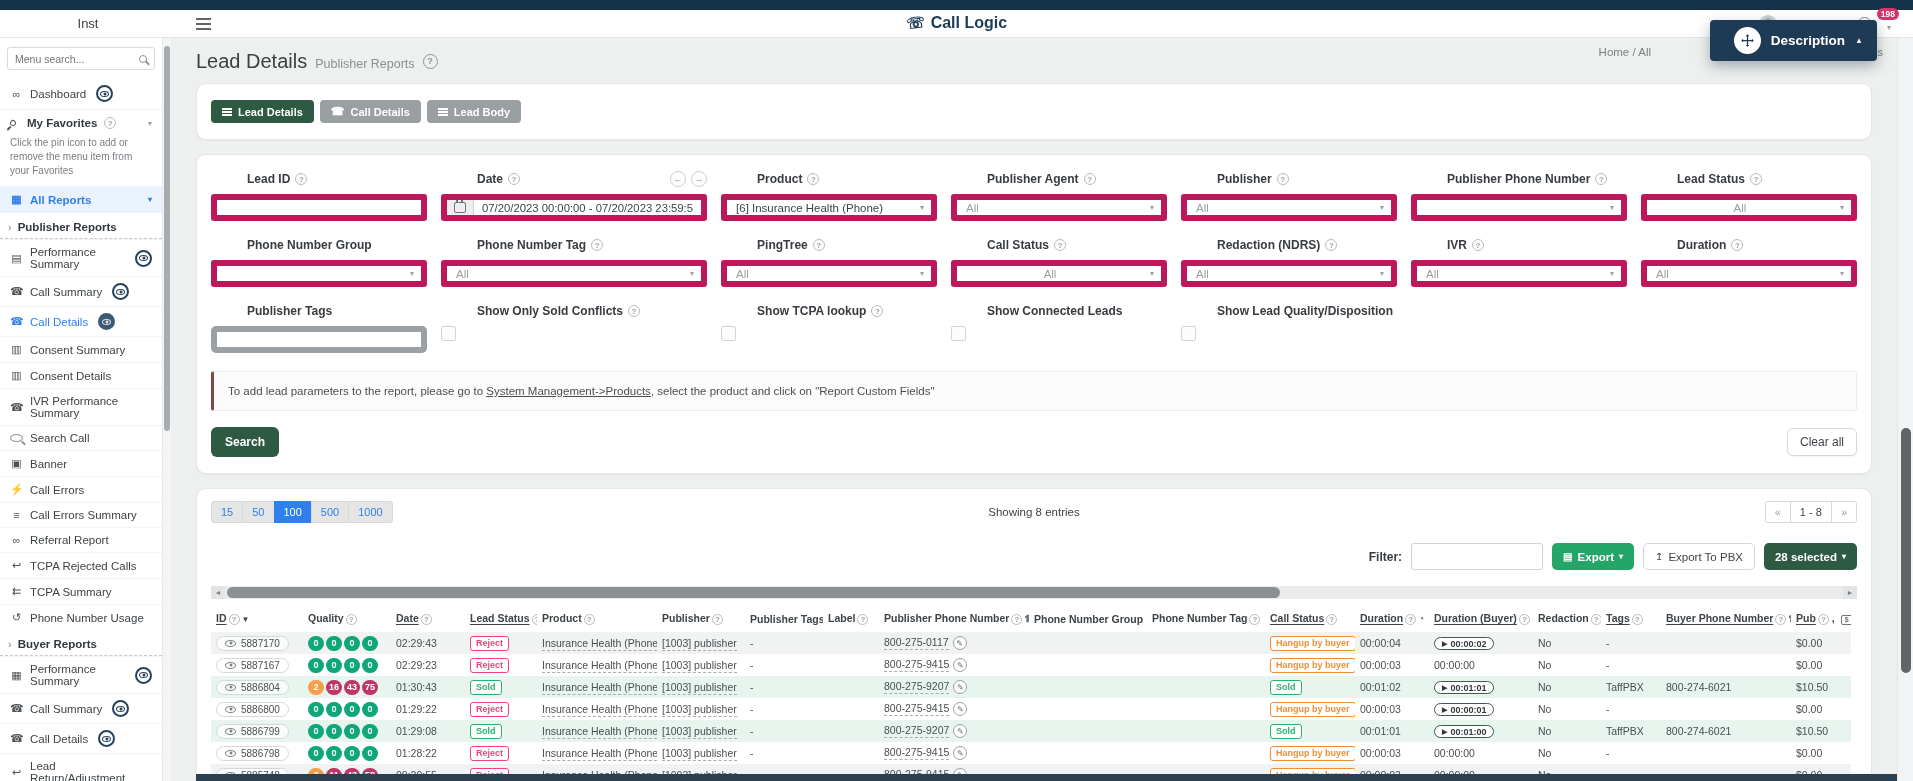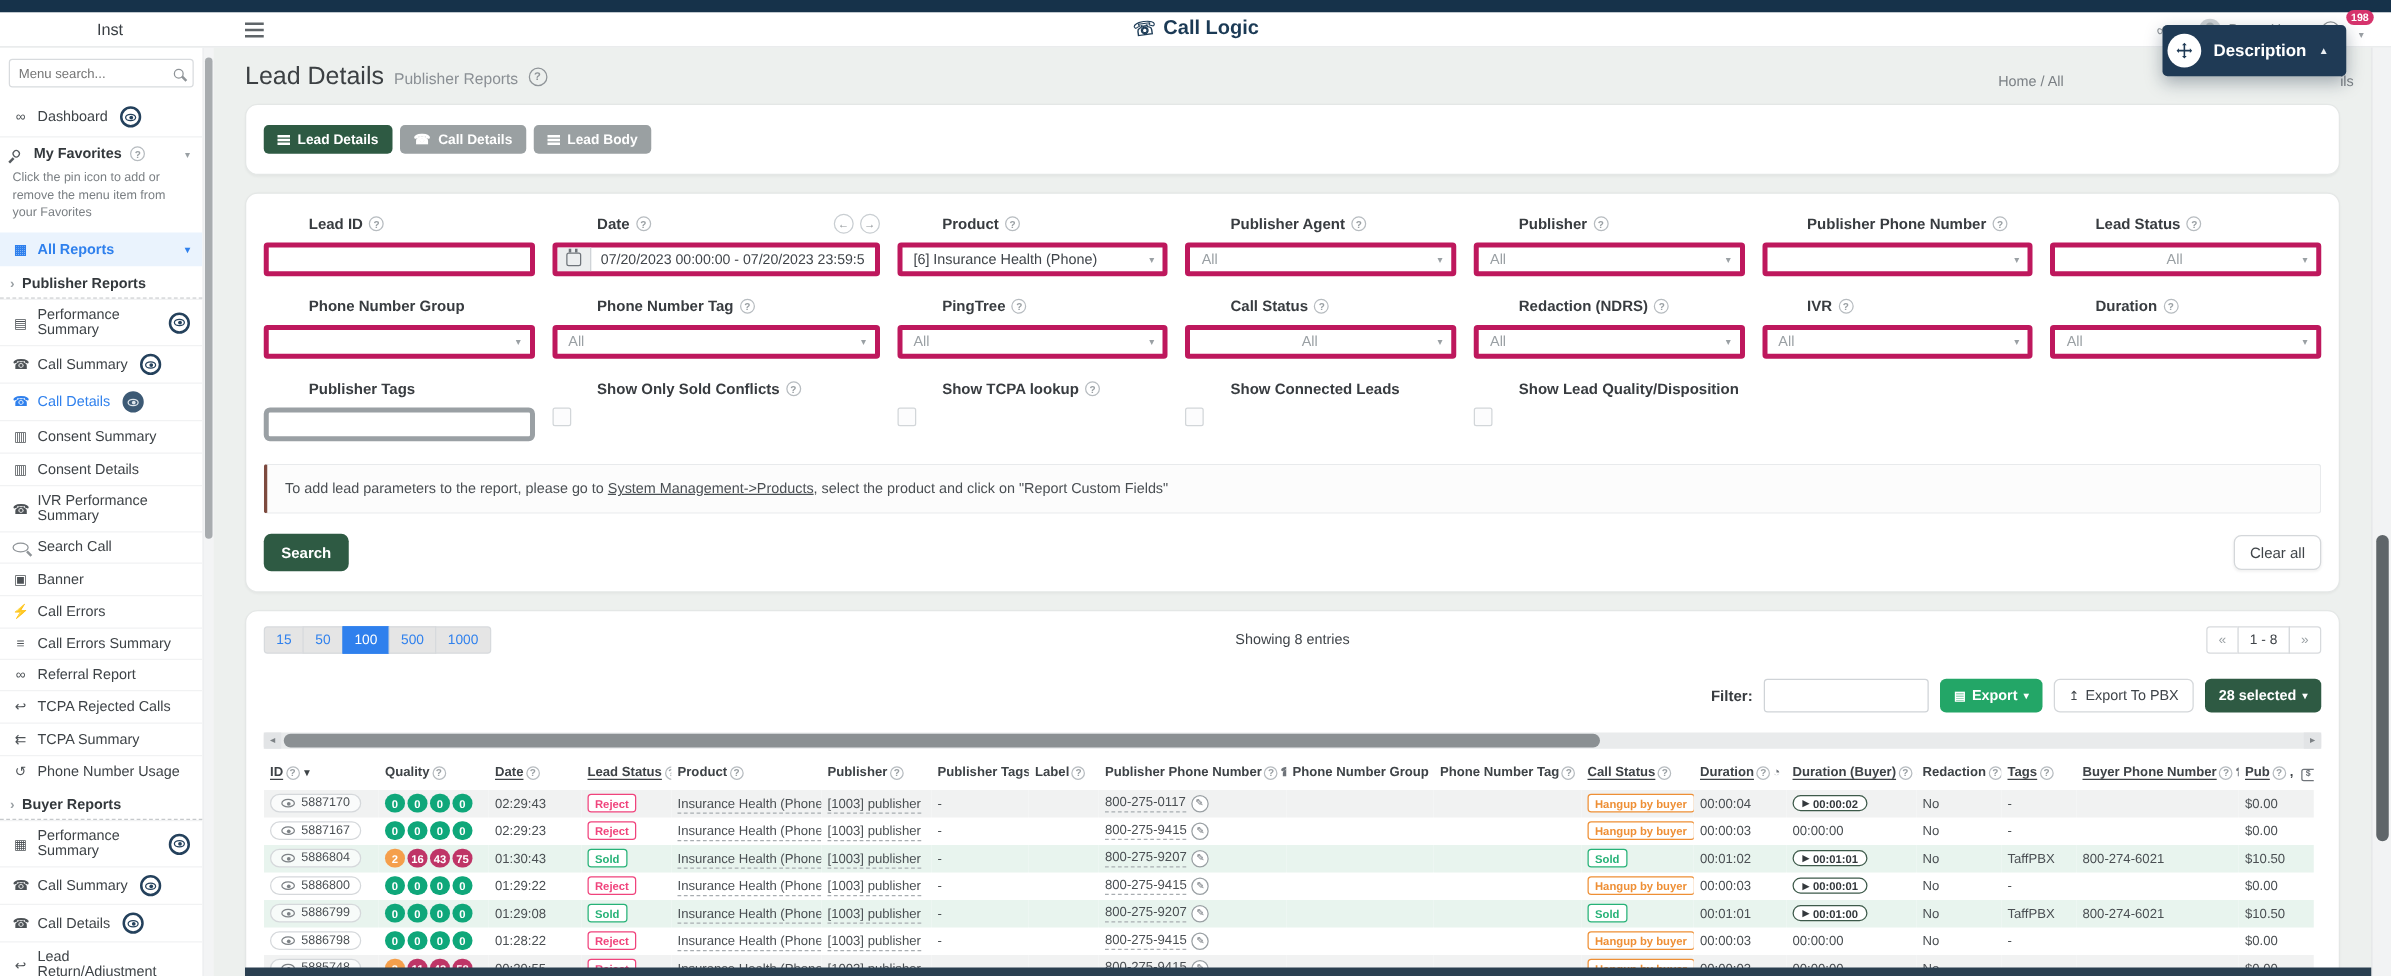--- a/index.html
+++ b/index.html
@@ -19,21 +19,21 @@
   .mini-caret { color:#9aa0a4; font-size:8px; }
   .userbox { display:flex; align-items:center; gap:6px; font-size:11.5px; color:#8f9498; }
   .avatar { width:18px; height:18px; border-radius:50%; background:#cfd3d6; position:relative; overflow:hidden; }
   .avatar::before { content:""; position:absolute; left:50%; top:3px; transform:translateX(-50%); width:7px; height:7px; border-radius:50%; background:#a9afb3; }
   .avatar::after { content:""; position:absolute; left:50%; bottom:-1px; transform:translateX(-50%); width:13px; height:8px; border-radius:7px 7px 0 0; background:#a9afb3; }
   .helpwrap { position:relative; display:flex; align-items:flex-end; gap:15px; }
   .qmark { width:15px; height:15px; border:1.5px solid #8f9498; border-radius:50%; color:#8f9498; font-size:9px; font-weight:bold; text-align:center; line-height:12px; }
   .notif { position:absolute; right:-8px; top:-9px; background:#d6336c; color:#fff; font-size:8.5px; font-weight:bold; border-radius:7px; padding:1px 4px; }
 
   
-  .descbtn { position:absolute; right:36px; top:20px; height:41px; background:#1f3a55; border-radius:4px; display:flex; align-items:center; gap:10px; padding:0 14px 0 4px; z-index:9; box-shadow:0 5px 14px rgba(20,40,60,.35); cursor:pointer; }
+  .descbtn { position:absolute; right:36px; top:20px; height:41px; background:#1f3a55; border-radius:4px; display:flex; align-items:center; gap:10px; padding:0 14px 0 24px; z-index:9; box-shadow:0 5px 14px rgba(20,40,60,.35); cursor:pointer; }
   .movec { width:27px; height:27px; border-radius:50%; background:#fff; display:flex; align-items:center; justify-content:center; }
   .descbtn .dlabel { color:#fff; font-size:13.5px; font-weight:bold; }
   .descbtn .dcaret { color:#e8edf2; font-size:8px; }
 
   
   .sidebar { position:absolute; left:0; top:38px; width:163px; bottom:0; background:#fff; border-right:1px solid #e7e9eb; overflow:hidden; z-index:2; }
   .menu-search { margin:9px 7px 8px 7px; height:23px; border:1px solid #d8dbde; border-radius:3px; display:flex; align-items:center; padding:0 7px; gap:5px; }
   .menu-search input { border:0; outline:0; flex:1; font-size:10.5px; color:#555a5e; min-width:0; font-family:inherit; }
   .mag { width:8px; height:8px; border:1.5px solid #8f9498; border-radius:50%; position:relative; flex:0 0 auto; }
   .mag::after { content:""; position:absolute; width:5px; height:1.5px; background:#8f9498; right:-4px; bottom:-2px; transform:rotate(45deg); }
@@ -54,40 +54,40 @@
   .eyebadge.solid { background:#3d5a75; border-color:#3d5a75; }
   .eyeball { width:9px; height:6px; border:1px solid #24415c; border-radius:50%; position:relative; }
   .eyeball::after { content:""; position:absolute; left:50%; top:50%; transform:translate(-50%,-50%); width:3px; height:3px; border-radius:50%; background:#24415c; }
   .eyebadge.solid .eyeball { border-color:#dfe6ec; }
   .eyebadge.solid .eyeball::after { background:#dfe6ec; }
   .side-scroll { position:absolute; left:163px; top:38px; width:8px; bottom:0; background:#f3f4f5; z-index:3; }
   .side-thumb { position:absolute; left:1px; width:6px; top:8px; height:385px; background:#a8acaf; border-radius:3px; }
 
   
   .main { position:absolute; left:171px; top:38px; right:16px; bottom:0; }
-  .crumbs { position:absolute; top:22px; right:12px; font-size:11.5px; color:#7b8085; z-index:5; }
+  .crumbs { position:absolute; top:8px; right:12px; font-size:11.5px; color:#7b8085; z-index:5; }
   .pgtitle { padding:12px 25px 10px 25px; display:flex; align-items:baseline; gap:8px; }
   .pgtitle h1 { font-size:20px; font-weight:normal; color:#3c4043; }
   .pgtitle .sub { font-size:12.5px; color:#8a8f94; }
   .pgtitle .qmark { align-self:center; }
   .card { background:#fff; border:1px solid #e4e7e6; border-radius:10px; margin:0 25px 14px 25px; box-shadow:0 1px 2px rgba(0,0,0,.04); }
   .tabcard { padding:16px 14px; display:flex; gap:6px; }
   .tab { display:inline-flex; align-items:center; gap:6px; border:0; border-radius:4px; background:#9aa0a2; color:#fff; font-size:11px; font-weight:bold; padding:5px 11px; cursor:pointer; font-family:inherit; }
   .tab.active { background:#2e5a43; }
   .icon-bars { display:inline-block; width:10px; height:2px; background:currentColor; box-shadow:0 3px 0 currentColor,0 -3px 0 currentColor; }
   .tab .ph { font-size:11px; }
 
   
   .fltcard { padding:16px 14px 16px 14px; }
   .f-grid { display:grid; grid-template-columns:repeat(7,1fr); column-gap:14px; row-gap:16px; }
   .f-label { display:flex; align-items:center; gap:5px; font-size:12px; font-weight:bold; color:#383c40; margin-bottom:7px; min-height:16px;padding-left:36px; }
   .hlp { width:12px; height:12px; border:1px solid #b7bcc0; border-radius:50%; color:#9aa0a4; font-size:8px; font-weight:bold; text-align:center; line-height:11px; flex:0 0 auto; display:inline-block; }
   .spacer { flex:1; }
   .navcirc { width:16px; height:16px; border:1px solid #c9ced2; border-radius:50%; color:#8f9498; font-size:9px; text-align:center; line-height:14px; background:#fff; cursor:pointer; }
-  .ctrl { height:27px; border:4px solid #be185d; border-radius:3px; background:#fff; display:flex; align-items:center; overflow:hidden; }
+  .ctrl { height:27px; border:6px solid #be185d; border-radius:3px; background:#fff; display:flex; align-items:center; overflow:hidden; }
   .ctrl.focusy { border-color:#9aa0a4; border-radius:5px; }
   .sel { position:relative; padding-right:18px; cursor:pointer; }
   .sel .sval { flex:1; padding:0 9px; font-size:11.5px; color:#9aa0a4; white-space:nowrap; overflow:hidden; }
   .sel .sval.dark { color:#3f4449; }
   .sel.center .sval { text-align:center; }
   .sel .caret { position:absolute; right:7px; color:#9aa0a4; font-size:8px; }
   .datec .calbox { width:27px; align-self:stretch; background:#eceeef; border-right:1px solid #cfd3d7; display:flex; align-items:center; justify-content:center; flex:0 0 27px; }
   .cal { width:12px; height:11px; border:1.5px solid #6f747a; border-radius:2px; position:relative; }
   .cal::before { content:""; position:absolute; top:-4px; left:1px; width:2px; height:3px; background:#6f747a; box-shadow:5px 0 0 #6f747a; }
   .datec .dval { padding:0 8px; font-size:11.3px; color:#3f4449; white-space:nowrap; overflow:hidden; }

